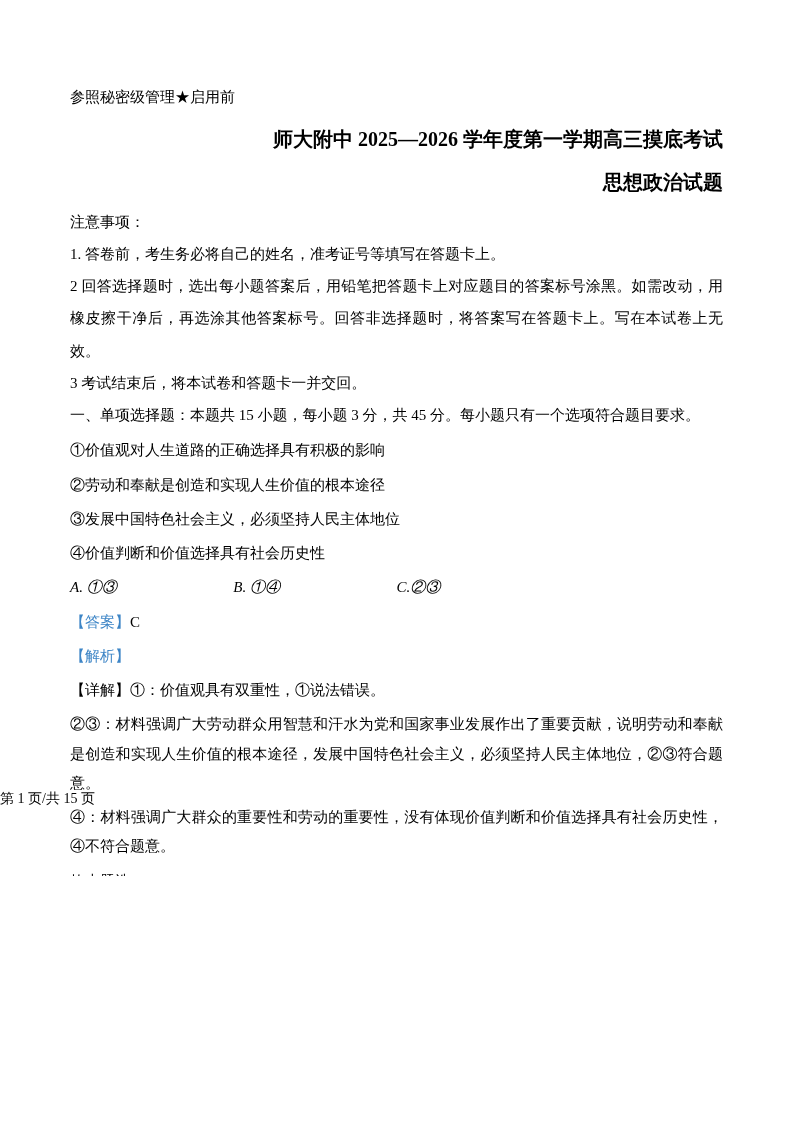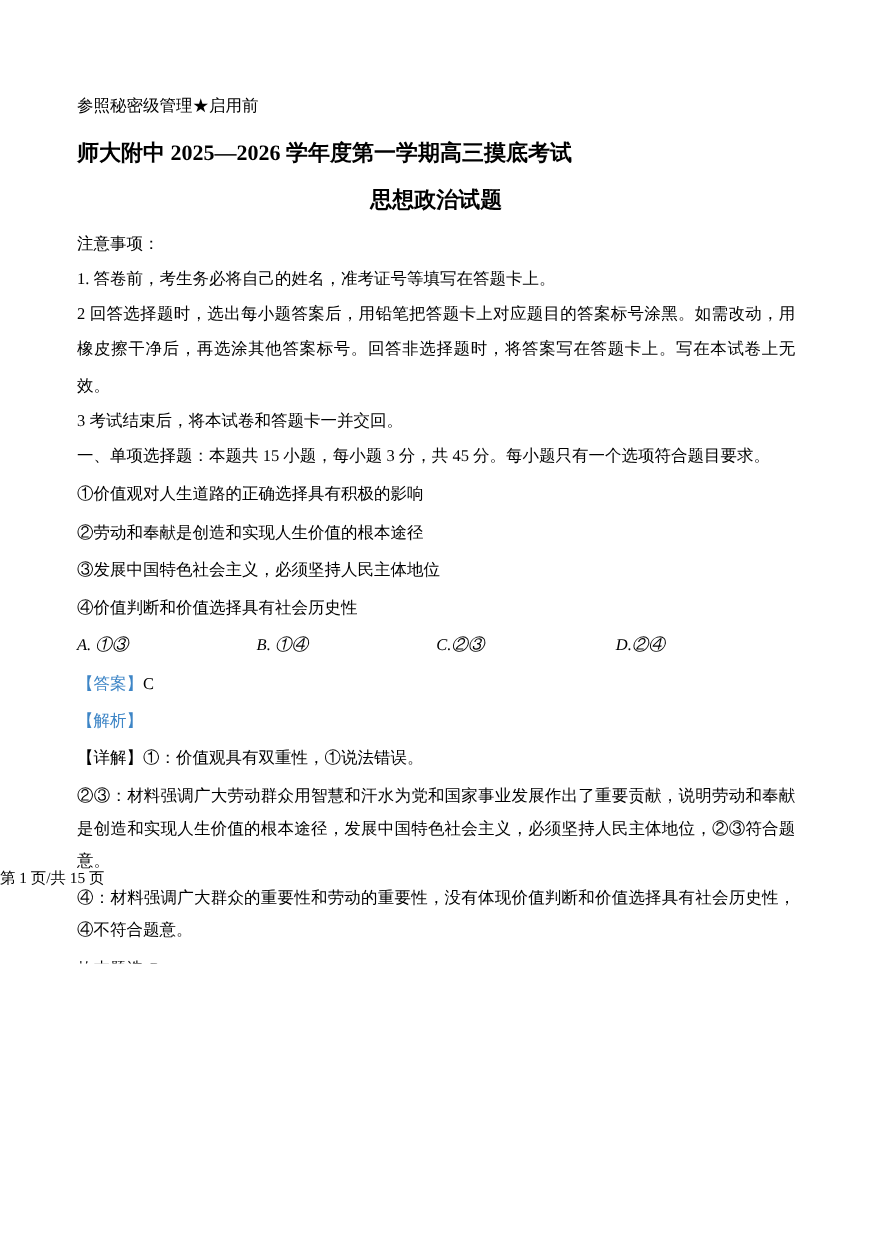--- a/index.html
+++ b/index.html
@@ -11,25 +11,25 @@
   }
   .page {
     position: relative;
     width: 793px; height: 876px;
     background: #fff;
     padding: 86px 70px 0 70px;
     overflow: hidden;
   }
   .note { font-size: 15px; line-height: 1.5; }
   .title {
-    font-size: 20px; font-weight: bold; text-align: left;
+    font-size: 20px; font-weight: bold; text-align: right;
     margin-top: 16px; line-height: 1.4;
   }
   .subtitle {
-    font-size: 20px; font-weight: bold; text-align: center;
+    font-size: 20px; font-weight: bold; text-align: right;
     margin-top: 15px; line-height: 1.4;
   }
   .body { font-size: 15px; line-height: 2.15; }
   .notice-start { margin-top: 10px; }
   .justify { text-align: justify; text-justify: inter-ideograph; }
   .q { font-size: 15px; line-height: 1.95; margin: 5px 0; }
   .q-first { margin-top: 14px; }
   .choices { display: flex; font-size: 15px; line-height: 1.95; margin: 5px 0; font-style: italic; }
   .choices span { width: 25%; }
   .marker { color: var(--marker-blue, #3d85c6); }
@@ -59,21 +59,20 @@
 
     <p class="q">①价值观对人生道路的正确选择具有积极的影响</p>
     <p class="q">②劳动和奉献是创造和实现人生价值的根本途径</p>
     <p class="q">③发展中国特色社会主义，必须坚持人民主体地位</p>
     <p class="q">④价值判断和价值选择具有社会历史性</p>
 
     <div class="choices">
       <span>A. ①③</span>
       <span>B. ①④</span>
       <span>C.②③</span>
-      <span>D.②④</span>
     </div>
 
     <p class="q"><span class="marker">【答案】</span><span>C</span></p>
 
     <p class="q"><span class="marker">【解析】</span></p>
 
     <p class="q justify"><span>【详解】</span><span>①：价值观具有双重性，①说法错误。</span></p>
 
     <p class="q justify">②③：材料强调广大劳动群众用智慧和汗水为党和国家事业发展作出了重要贡献，说明劳动和奉献是创造和实现人生价值的根本途径，发展中国特色社会主义，必须坚持人民主体地位，②③符合题意。</p>
     <p class="q justify">④：材料强调广大群众的重要性和劳动的重要性，没有体现价值判断和价值选择具有社会历史性，④不符合题意。</p>

